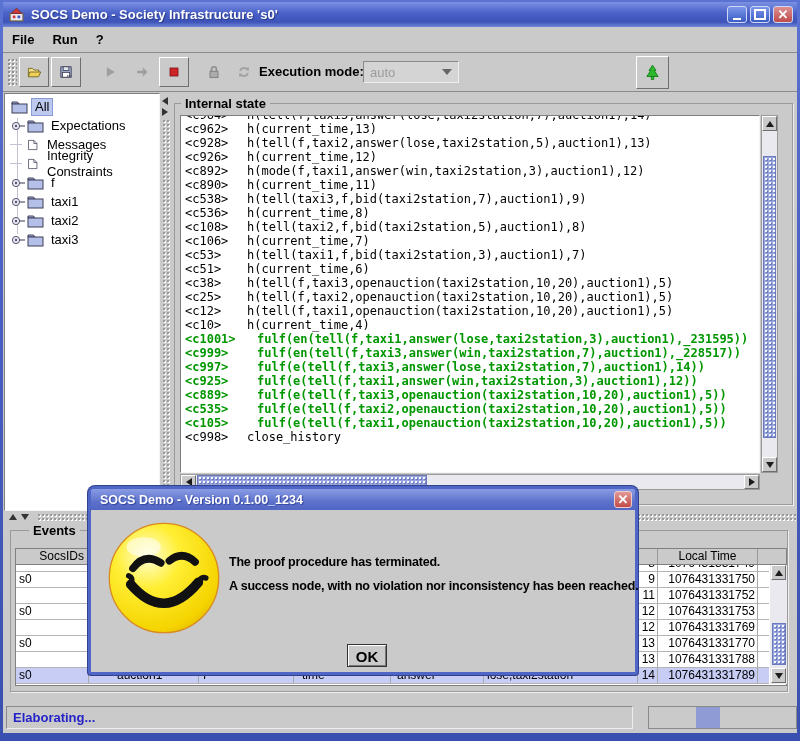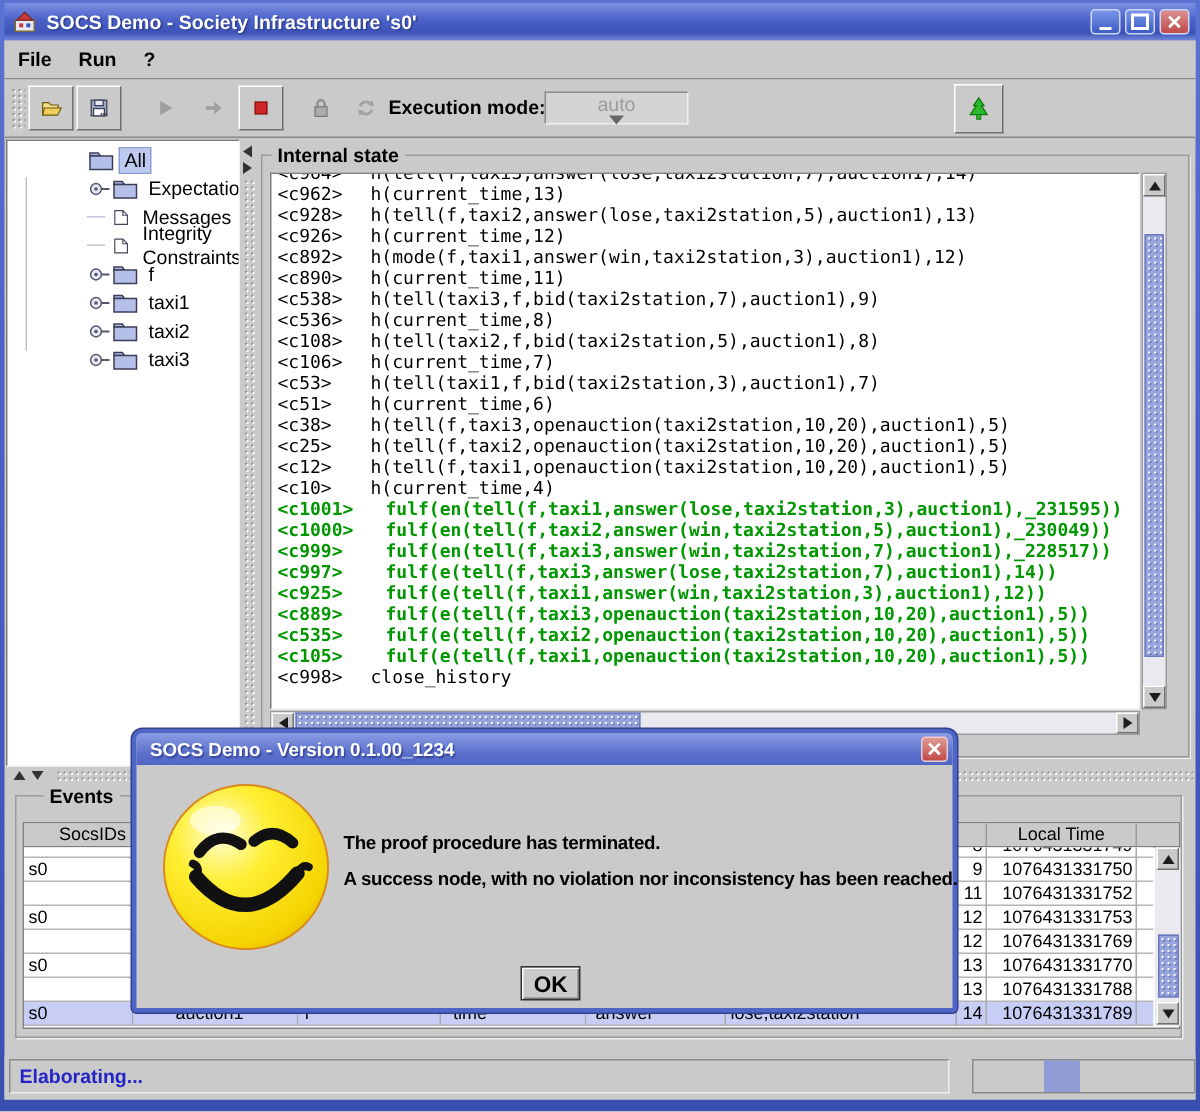--- a/index.html
+++ b/index.html
@@ -32,31 +32,31 @@
   .toolbar{left:3px;top:53px;width:794px;height:38px;background:#cacaca;border-bottom:1px solid #8a8a8a;}
   .grip{left:4px;top:5px;width:10px;height:28px;
     background-image:radial-gradient(#909090 26%,rgba(0,0,0,0) 30%),radial-gradient(#ffffff 26%,rgba(0,0,0,0) 30%);
     background-size:4px 4px;background-position:0 0,1px 1px;}
   .tbtn{width:30px;height:30px;top:4px;display:flex;align-items:center;justify-content:center;background:#cacaca;}
   .tbtn.raised{border:1px solid;border-color:#ffffff #6f6f6f #6f6f6f #ffffff;}
   .tbtn.flat{border:1px solid rgba(0,0,0,0);}
   .exec-label{left:256px;top:0;height:38px;line-height:38px;font-weight:bold;font-size:13px;color:#000;}
   .combo{left:360px;top:8px;width:96px;height:22px;background:#d4d4d4;
     border:1px solid;border-color:#8a8a8a #eeeeee #eeeeee #8a8a8a;
-    display:flex;align-items:center;justify-content:space-between;padding:0 6px;box-sizing:border-box;flex-direction:column;}
+    display:flex;align-items:center;justify-content:space-between;padding:0 6px;box-sizing:border-box;}
   .combo .val{color:#9c9c9c;font-size:13px;}
   .tri-down{width:0;height:0;border-left:5px solid rgba(0,0,0,0);border-right:5px solid rgba(0,0,0,0);border-top:6px solid #666;}
   .treebtn{left:633px;top:3px;width:33px;height:33px;}
 
   
   .tree-panel{left:4px;top:93px;width:156px;height:418px;background:#fff;
     border:1px solid;border-color:#7e7e7e #f5f5f5 #f5f5f5 #7e7e7e;box-sizing:border-box;overflow:hidden;}
   .tree-inner{position:relative;padding-top:3px;}
   .tree-vline{position:absolute;left:12px;top:24px;width:1px;height:116px;background:#c2c2d2;}
-  .tree-row{position:relative;height:19px;display:flex;align-items:center;padding-left:5px;font-size:13px;color:#000;margin-left:48px;}
+  .tree-row{position:relative;height:19px;display:flex;align-items:center;padding-left:5px;font-size:13px;color:#000;}
   .stub{width:16px;height:19px;flex:0 0 auto;
     background:linear-gradient(#c2c2d2,#c2c2d2) no-repeat 0 50%;background-size:12px 1px;}
   .thandle{width:16px;height:12px;flex:0 0 auto;}
   .ticon{width:17px;height:14px;margin:0 4px 0 1px;flex:0 0 auto;}
   .tlabel{padding:0 3px;line-height:16px;}
   .tlabel.sel{background:#bdc9ee;outline:1px solid #8b9bd8;}
 
   .vdivider{left:160px;top:93px;width:12px;height:418px;background:#cacaca;}
   .vdiv-dots{position:absolute;left:2px;top:26px;width:8px;height:388px;
     background-image:radial-gradient(#9a9a9a 26%,rgba(0,0,0,0) 30%),radial-gradient(#ffffff 26%,rgba(0,0,0,0) 30%);
@@ -353,21 +353,20 @@
         <div class="state-line"><span class="sid">&lt;c536&gt;</span><span class="stx">h(current_time,8)</span></div>
         <div class="state-line"><span class="sid">&lt;c108&gt;</span><span class="stx">h(tell(taxi2,f,bid(taxi2station,5),auction1),8)</span></div>
         <div class="state-line"><span class="sid">&lt;c106&gt;</span><span class="stx">h(current_time,7)</span></div>
         <div class="state-line"><span class="sid">&lt;c53&gt;</span><span class="stx">h(tell(taxi1,f,bid(taxi2station,3),auction1),7)</span></div>
         <div class="state-line"><span class="sid">&lt;c51&gt;</span><span class="stx">h(current_time,6)</span></div>
         <div class="state-line"><span class="sid">&lt;c38&gt;</span><span class="stx">h(tell(f,taxi3,openauction(taxi2station,10,20),auction1),5)</span></div>
         <div class="state-line"><span class="sid">&lt;c25&gt;</span><span class="stx">h(tell(f,taxi2,openauction(taxi2station,10,20),auction1),5)</span></div>
         <div class="state-line"><span class="sid">&lt;c12&gt;</span><span class="stx">h(tell(f,taxi1,openauction(taxi2station,10,20),auction1),5)</span></div>
         <div class="state-line"><span class="sid">&lt;c10&gt;</span><span class="stx">h(current_time,4)</span></div>
         <div class="state-line green"><span class="sid">&lt;c1001&gt;</span><span class="stx">fulf(en(tell(f,taxi1,answer(lose,taxi2station,3),auction1),_231595))</span></div>
-        <div class="state-line green"><span class="sid">&lt;c1000&gt;</span><span class="stx">fulf(en(tell(f,taxi2,answer(win,taxi2station,5),auction1),_230049))</span></div>
         <div class="state-line green"><span class="sid">&lt;c999&gt;</span><span class="stx">fulf(en(tell(f,taxi3,answer(win,taxi2station,7),auction1),_228517))</span></div>
         <div class="state-line green"><span class="sid">&lt;c997&gt;</span><span class="stx">fulf(e(tell(f,taxi3,answer(lose,taxi2station,7),auction1),14))</span></div>
         <div class="state-line green"><span class="sid">&lt;c925&gt;</span><span class="stx">fulf(e(tell(f,taxi1,answer(win,taxi2station,3),auction1),12))</span></div>
         <div class="state-line green"><span class="sid">&lt;c889&gt;</span><span class="stx">fulf(e(tell(f,taxi3,openauction(taxi2station,10,20),auction1),5))</span></div>
         <div class="state-line green"><span class="sid">&lt;c535&gt;</span><span class="stx">fulf(e(tell(f,taxi2,openauction(taxi2station,10,20),auction1),5))</span></div>
         <div class="state-line green"><span class="sid">&lt;c105&gt;</span><span class="stx">fulf(e(tell(f,taxi1,openauction(taxi2station,10,20),auction1),5))</span></div>
         <div class="state-line"><span class="sid">&lt;c998&gt;</span><span class="stx">close_history</span></div>
       </div>
     <div class="abs sbar-v vs-state">
       <span class="sbtn" style="left:0;top:0">

